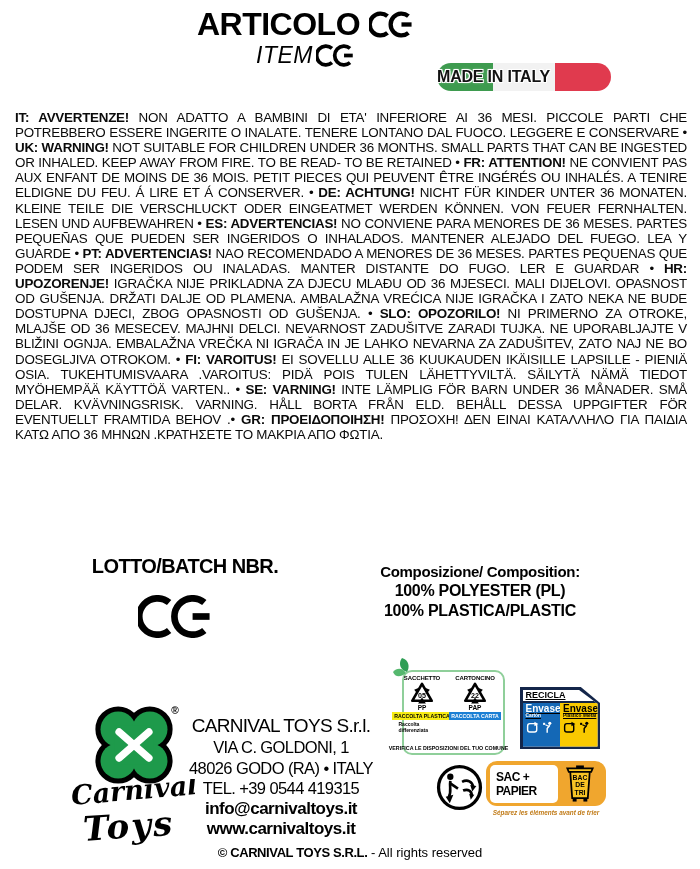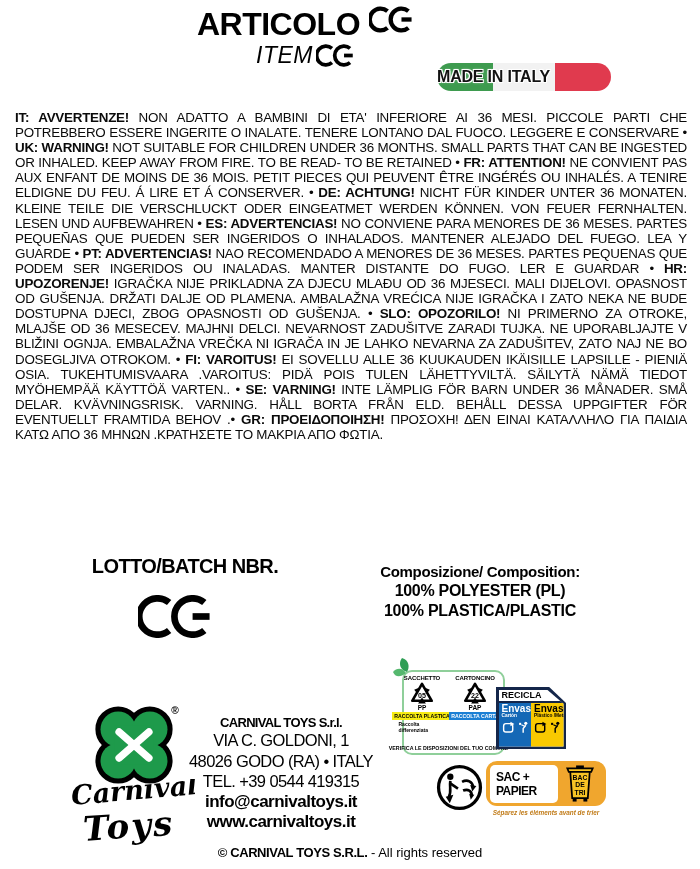--- a/index.html
+++ b/index.html
@@ -4,21 +4,21 @@
 <style>
   * { margin:0; padding:0; box-sizing:border-box; }
   html,body { background:#ffffff; }
   .page {
     position:relative; width:700px; height:869px; background:#fff;
     font-family:"Liberation Sans", sans-serif; color:#000; overflow:hidden;
   }
   svg { display:block; }
 
   
-  .hdr-title { position:absolute; top:6px; left:0; width:610px; display:flex; justify-content:center; align-items:flex-start; gap:9px; }
+  .hdr-title { position:absolute; top:6px; left:0; width:610px; display:flex; justify-content:center; align-items:center; gap:9px; }
   .hdr-title .t { font-size:32px; font-weight:800; letter-spacing:-0.5px; }
   .hdr-item { position:absolute; top:42px; left:0; width:610px; display:flex; justify-content:center; align-items:center; gap:3px; }
   .hdr-item .t { font-size:23px; font-style:italic; font-weight:500; letter-spacing:0.5px; }
 
   .pill {
     position:absolute; left:437px; top:63px; width:174px; height:28px; border-radius:15px;
     display:flex; align-items:center; justify-content:flex-start;
     background:linear-gradient(90deg, var(--flag-green) 0 32%, var(--flag-white) 32% 68%, var(--flag-red) 68% 100%);
   }
   .pill .t {
@@ -54,45 +54,46 @@
   .gb-mat { font-size:6.5px; font-weight:800; margin-top:-1px; }
   .chip { font-size:5.2px; font-weight:800; padding:1px 2px; margin-top:1px; white-space:nowrap; }
   .chip.yellow { background:var(--label-yellow); color:#000; }
   .chip.blue { background:var(--label-blue); color:#fff; }
   .gb-sub { font-size:5px; font-weight:700; margin-top:0.5px; }
   .gb-foot { font-size:5.3px; font-weight:800; margin-top:auto; text-align:center; white-space:nowrap; }
   .leaf { position:absolute; left:392px; top:656px; }
 
   
   .recicla {
-    position:absolute; left:496px; top:687px; width:70px; height:62px;
+    position:absolute; left:520px; top:687px; width:80px; height:62px;
     background:var(--recicla-border);
     clip-path:polygon(0 0, 76% 0, 100% 26%, 100% 100%, 0 100%);
     padding:2.5px;
+    text-decoration:underline;
   }
   .recicla-in {
     width:100%; height:100%; background:#fff;
     clip-path:polygon(0 0, 74.5% 0, 100% 25%, 100% 100%, 0 100%);
     display:flex; flex-direction:column;
   }
   .rc-head { height:13px; display:flex; align-items:center; padding-left:3px;
     font-size:9px; font-weight:800; letter-spacing:0; border-bottom:2.5px solid var(--recicla-border); }
   .rc-body { flex:1; display:flex; }
   .rc-panel { width:50%; padding:2px 2px 1px 3px; display:flex; flex-direction:column; }
   .rc-panel.blue { background:var(--recicla-blue); color:#fff; }
   .rc-panel.yellow { background:var(--recicla-yellow); color:#000; }
   .rc-label { font-size:10px; font-weight:800; line-height:8px; }
   .rc-sub { font-size:4.8px; font-weight:600; line-height:6px; white-space:nowrap; }
   .rc-icons { display:flex; gap:2px; margin-top:2px; }
 
   
   .clover { position:absolute; left:84px; top:705px; }
   .wordmark { position:absolute; left:70px; top:779px; }
   .addr { position:absolute; left:183px; top:715px; width:196px; text-align:center; }
-  .addr .name { font-size:13px; font-weight:700; letter-spacing:-0.7px; }
+  .addr .name { font-size:19px; font-weight:400; letter-spacing:-0.7px; }
   .addr .line { font-size:16.5px; font-weight:500; letter-spacing:-0.6px; line-height:20.5px; }
   .addr .strong { font-size:17px; font-weight:800; letter-spacing:-0.5px; line-height:20.5px; }
 
   
   .triman { position:absolute; left:436px; top:764px; }
   .sacbadge {
     position:absolute; left:486px; top:761px; width:120px; height:45px;
     background:var(--sac-amber); border-radius:11px;
     display:flex; align-items:center; padding:3px 4px;
   }

